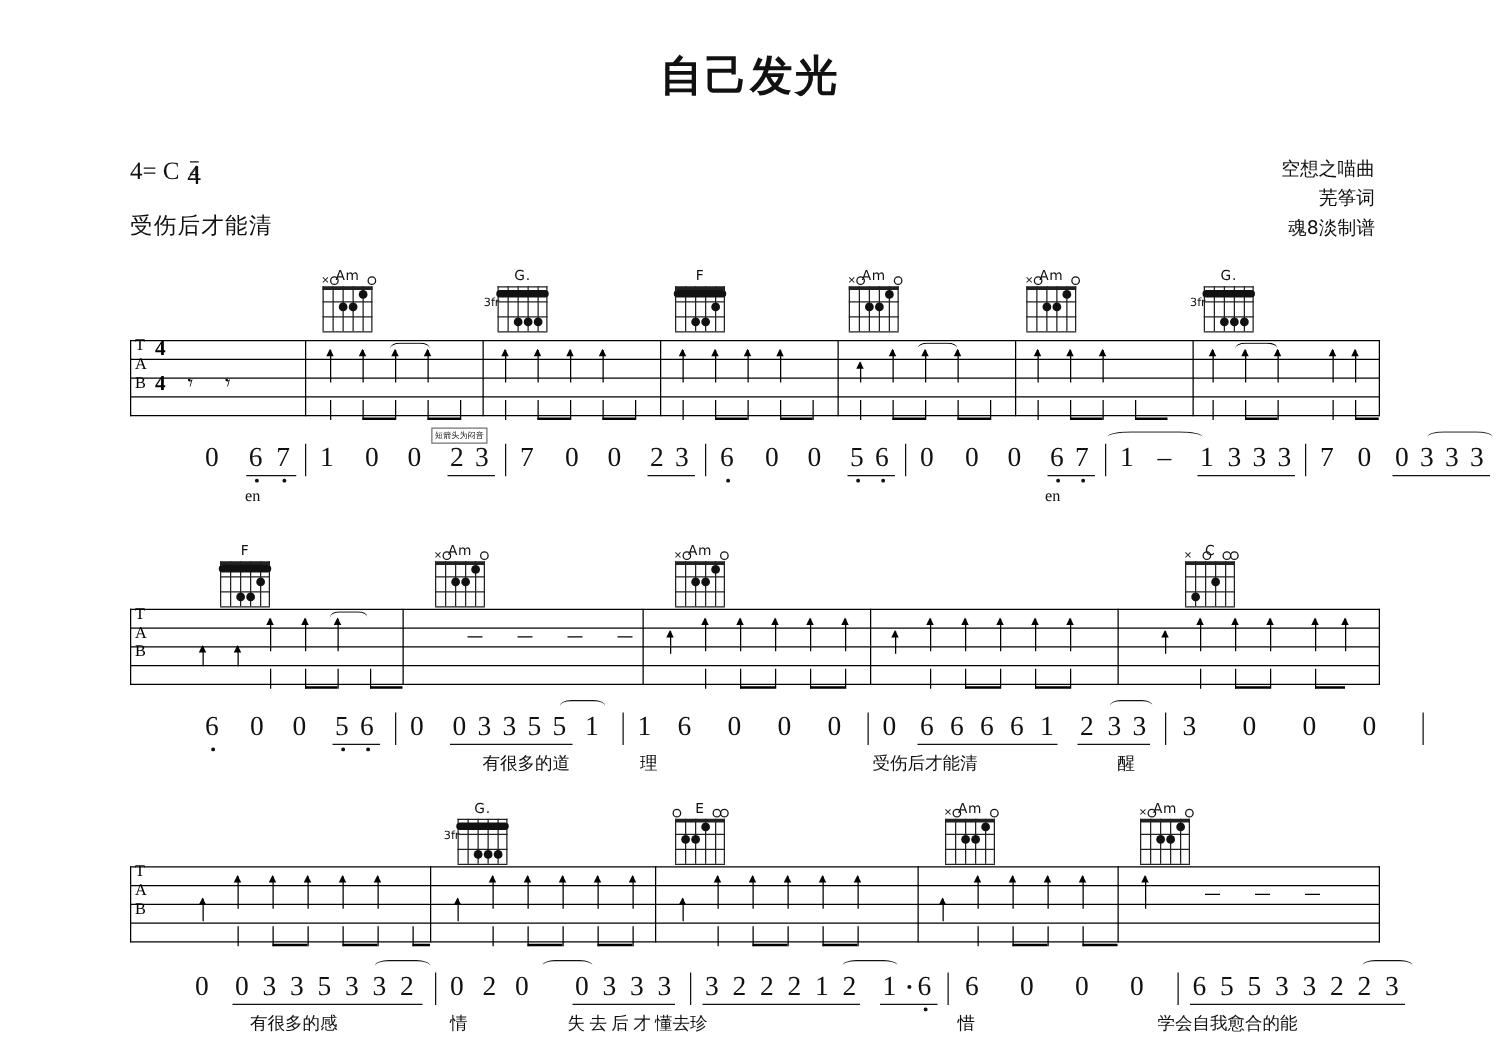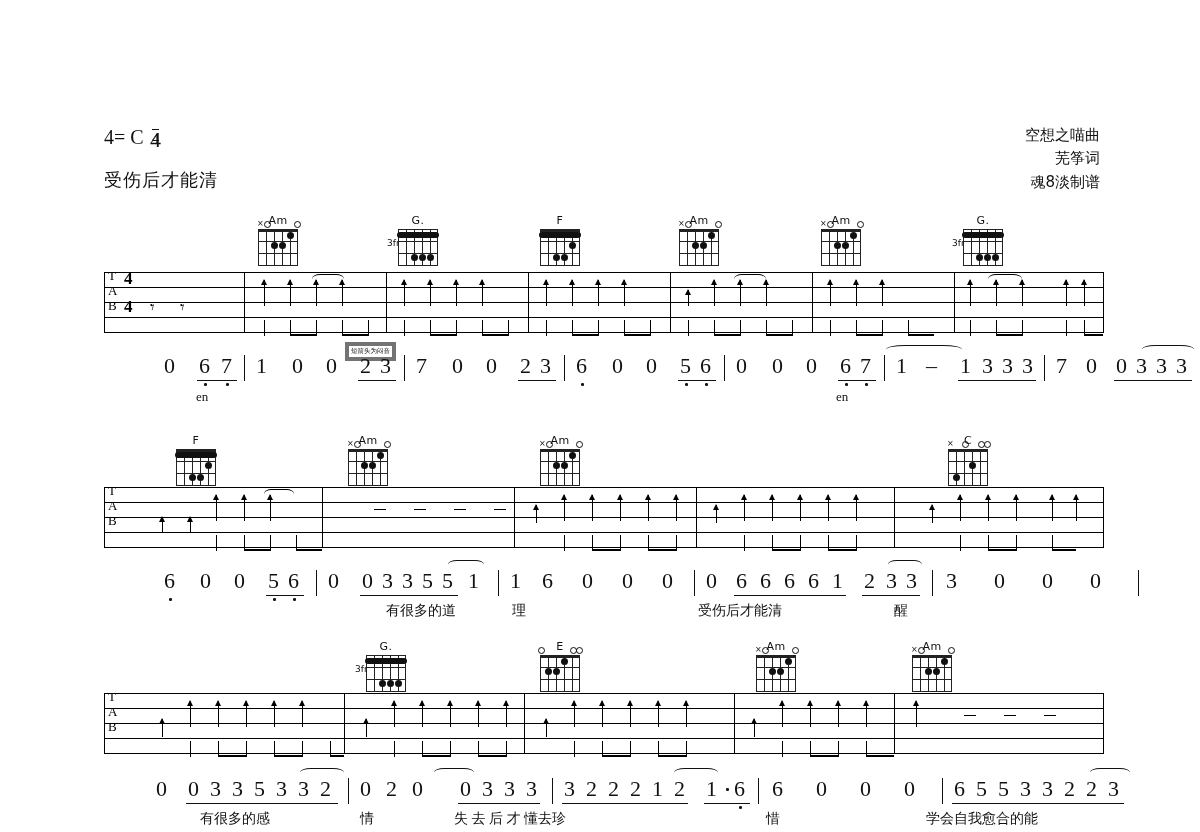--- a/index.html
+++ b/index.html
@@ -89,27 +89,28 @@
     position:absolute;font-family:"Liberation Serif",serif;font-size:22px;color:#111;
     line-height:22px;
   }
   .ul1{position:absolute;height:1.3px;background:#111;}
   .dotu{position:absolute;width:2.6px;height:2.6px;border-radius:50%;background:#111;}
   .dotd{position:absolute;width:2.6px;height:2.6px;border-radius:50%;background:#111;}
   .vbar{position:absolute;width:1.2px;height:26px;background:#111;}
   .lyric{position:absolute;font-family:Liberation Serif, serif;font-size:14px;color:#111;}
   .tie{position:absolute;border-top:1.3px solid #111;border-radius:50%/100%;height:8px;}
   .enlbl{position:absolute;font-family:"Liberation Serif",serif;font-size:13px;color:#111;font-style:normal;}
-  .boxnote{position:absolute;border:4px solid #737373;font-family:"DejaVu Sans",sans-serif;font-size:6.5px;padding:1px 2px;color:#111;}
+  .boxnote{position:absolute;border:1px solid #737373;font-family:"DejaVu Sans",sans-serif;font-size:6.5px;padding:1px 2px;color:#111;}
 </style>
 </head>
 <body>
 
 <div class="sheet">
 
+  <div class="title">自己发光</div>
 
   <div class="keyline">
     <span>4= C</span>
     <span class="meter">
       <span class="num">4</span>
       <span class="den">4</span>
     </span>
   </div>
   <div class="tuneline">受伤后才能清</div>
 

